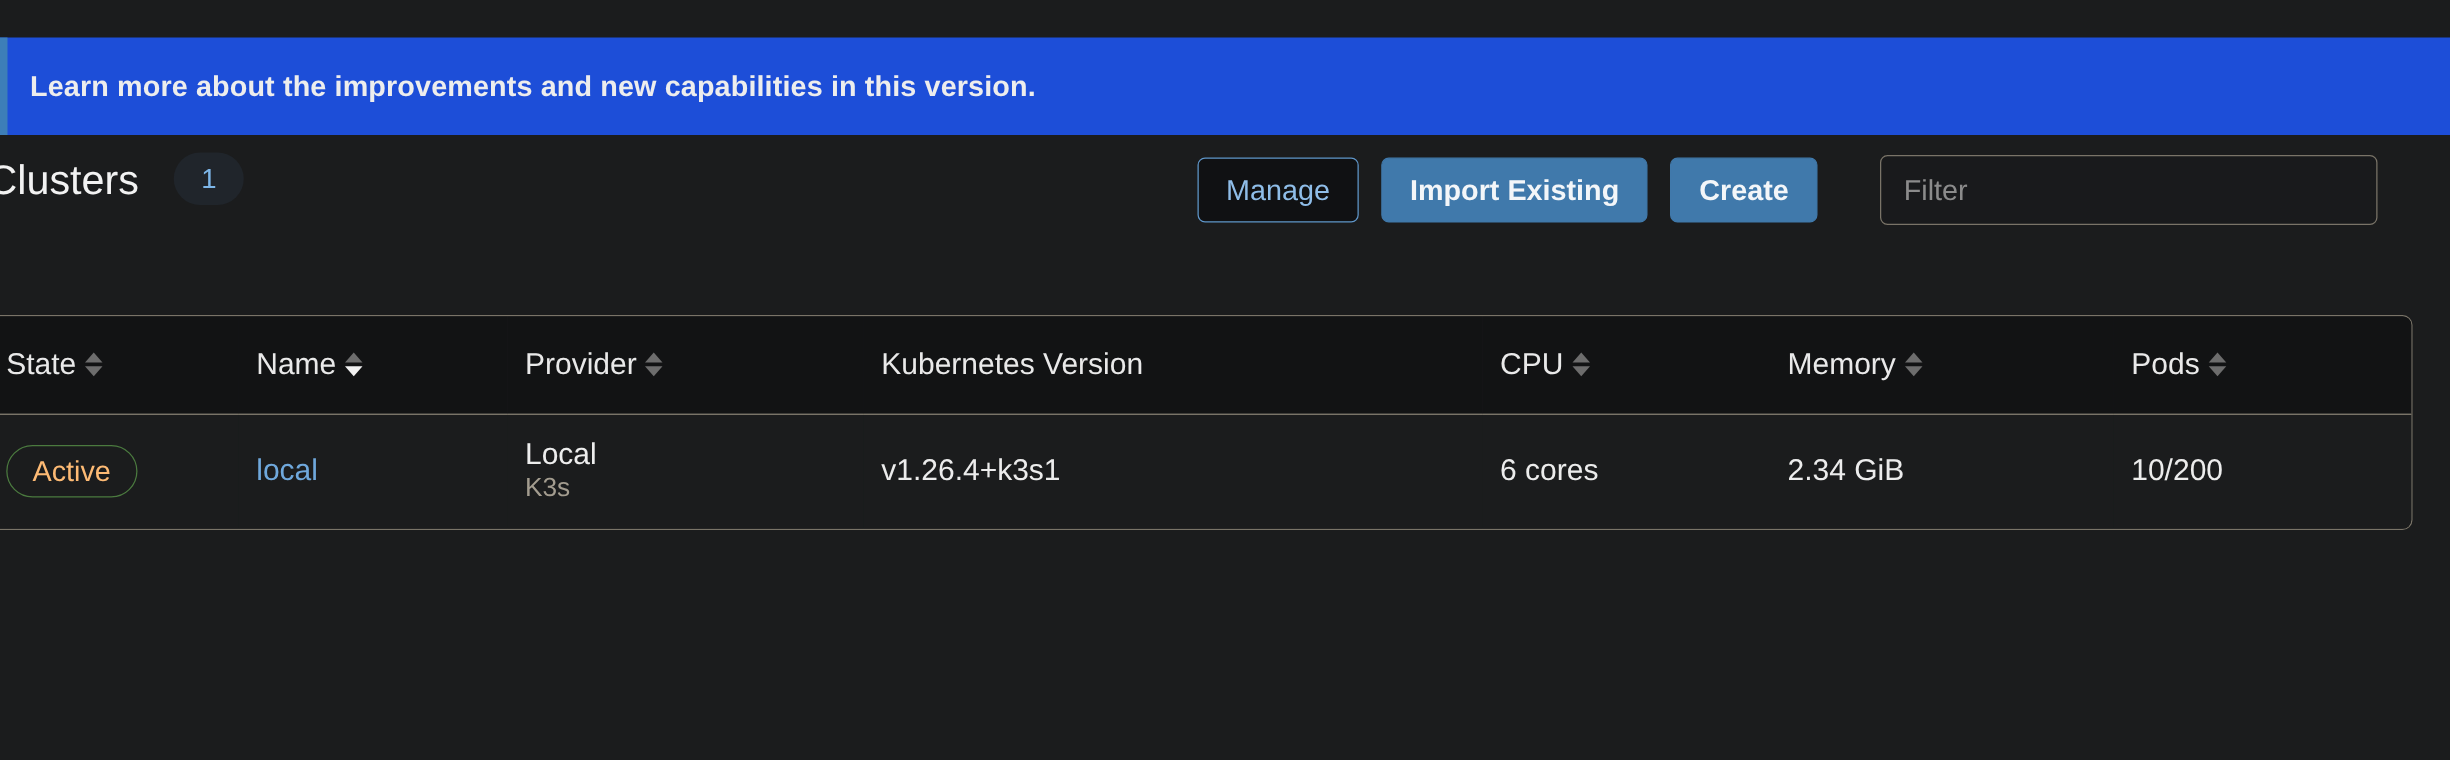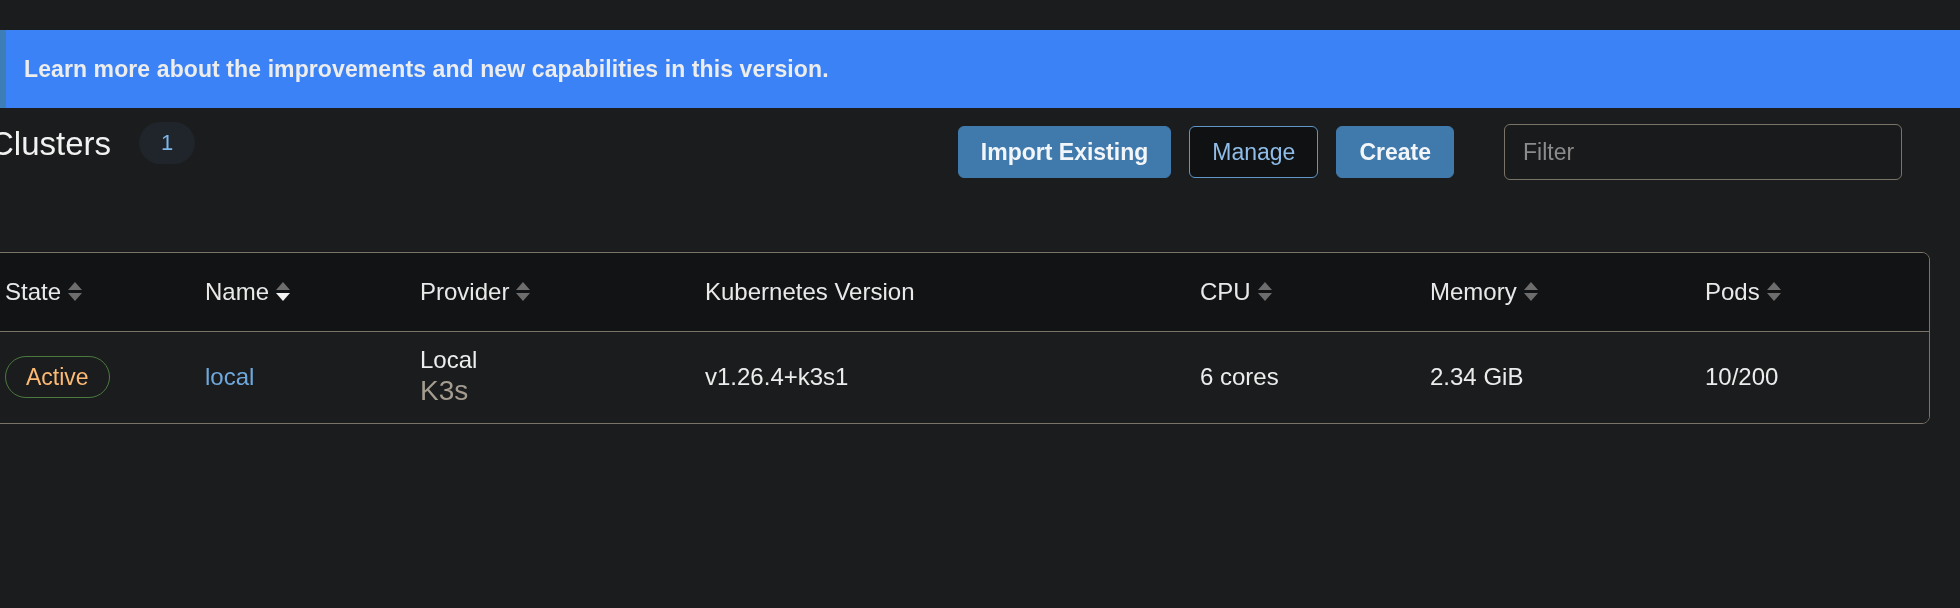--- a/index.html
+++ b/index.html
@@ -17,21 +17,21 @@
     -webkit-font-smoothing: antialiased;
   }
 
   
   .banner {
     position: absolute;
     left: 0;
     top: 30px;
     width: 1960px;
     height: 78px;
-    background: #3b82f6;
+    background: #1d4ed8;
     border-left: 6px solid #3d7eb8;
     display: flex;
     align-items: center;
   }
   .banner-text {
     margin-left: 18px;
     font-size: 23px;
     font-weight: 600;
     color: #ededed;
     letter-spacing: 0.1px;
@@ -203,21 +203,21 @@
   }
 
   .name-link {
     color: #6fa8dc;
     text-decoration: none;
     font-size: 24px;
     cursor: pointer;
   }
 
   .provider-main { color: #ededed; font-size: 24px; line-height: 1.12; }
-  .provider-sub  { color: #a39c8f; font-size: 28px; line-height: 1.2; }
+  .provider-sub  { color: #a39c8f; font-size: 21px; line-height: 1.2; }
 
   .col-state    { width: 200px; }
   .col-name     { width: 215px; }
   .col-provider { width: 285px; }
   .col-version  { width: 495px; }
   .col-cpu      { width: 230px; }
   .col-memory   { width: 275px; }
   .col-pods     { width: 240px; }
 </style>
 </head>
@@ -228,22 +228,22 @@
 </div>
 
 <div class="page-header">
 
   <div class="title-group">
     <span class="page-title">Clusters</span>
     <span class="count-badge">1</span>
   </div>
 
   <div class="actions">
+    <button class="btn btn-outline">Manage</button>
     <button class="btn btn-primary">Import Existing</button>
-    <button class="btn btn-outline">Manage</button>
     <button class="btn btn-primary">Create</button>
     <input class="filter-input" type="text" placeholder="Filter" style="">
   </div>
 
 </div>
 
 <div class="table-wrap">
   <table>
     <colgroup>
       <col class="col-state">

